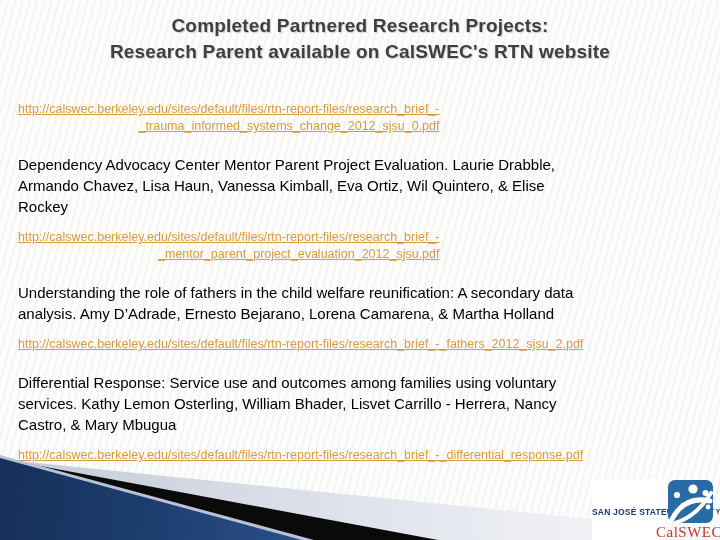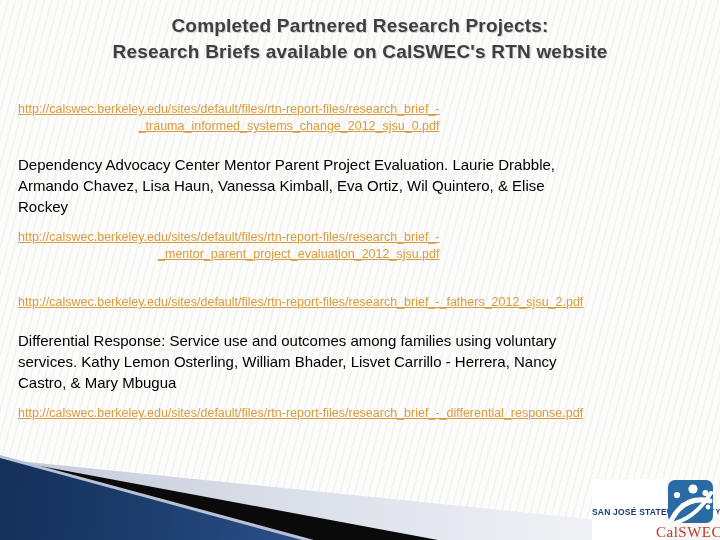--- a/index.html
+++ b/index.html
@@ -65,38 +65,40 @@
     color:#c23b22;letter-spacing:0.5px;white-space:nowrap;
   }
 </style>
 </head>
 <body>
 
 <div class="slide">
 
   <div class="title">
     <div>Completed Partnered Research Projects:</div>
-    <div>Research Briefs available on CalSWEC's RTN website</div>
+    <div>Research Parent available on CalSWEC's RTN website</div>
   </div>
 
   <div class="content">
     <div class="entry">
       <a class="entry-link">http://calswec.berkeley.edu/sites/default/files/rtn-report-files/research_brief_-
 _trauma_informed_systems_change_2012_sjsu_0.pdf</a>
     </div>
 
     <div class="entry">
       <p class="entry-citation">Dependency Advocacy Center Mentor Parent Project Evaluation. Laurie Drabble,
 Armando Chavez, Lisa Haun, Vanessa Kimball, Eva Ortiz, Wil Quintero, &amp; Elise
 Rockey</p>
       <a class="entry-link">http://calswec.berkeley.edu/sites/default/files/rtn-report-files/research_brief_-
 _mentor_parent_project_evaluation_2012_sjsu.pdf</a>
     </div>
 
     <div class="entry">
+      <p class="entry-citation">Understanding the role of fathers in the child welfare reunification: A secondary data
+analysis. Amy D’Adrade, Ernesto Bejarano, Lorena Camarena, &amp; Martha Holland</p>
       <a class="entry-link">http://calswec.berkeley.edu/sites/default/files/rtn-report-files/research_brief_-_fathers_2012_sjsu_2.pdf</a>
     </div>
 
     <div class="entry">
       <p class="entry-citation">Differential Response: Service use and outcomes among families using voluntary
 services. Kathy Lemon Osterling, William Bhader, Lisvet Carrillo - Herrera, Nancy
 Castro, &amp; Mary Mbugua</p>
       <a class="entry-link">http://calswec.berkeley.edu/sites/default/files/rtn-report-files/research_brief_-_differential_response.pdf</a>
     </div>
   </div>

